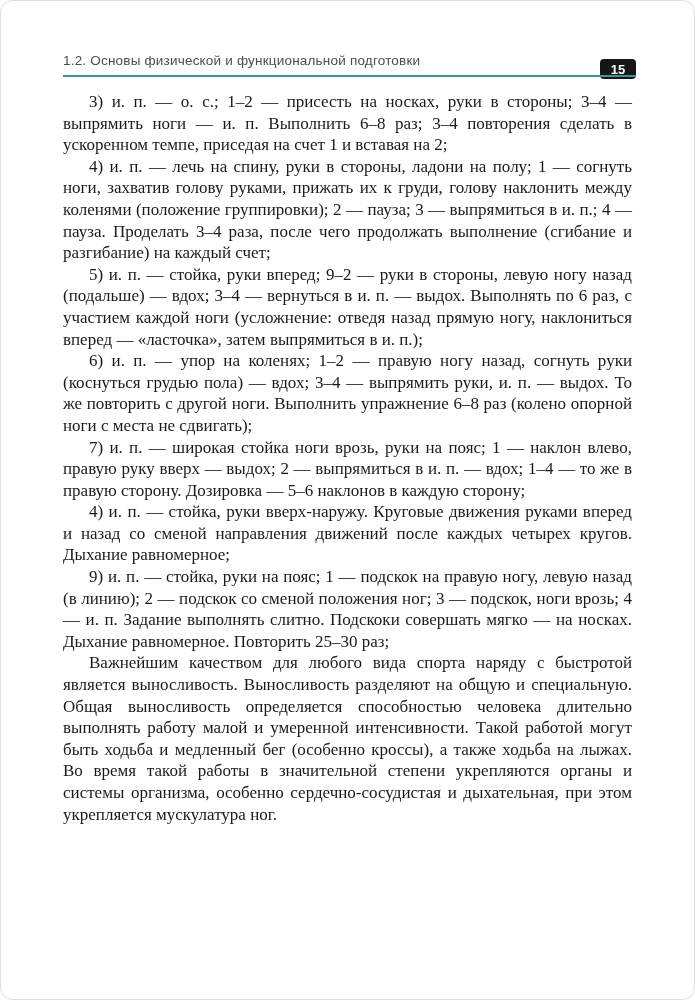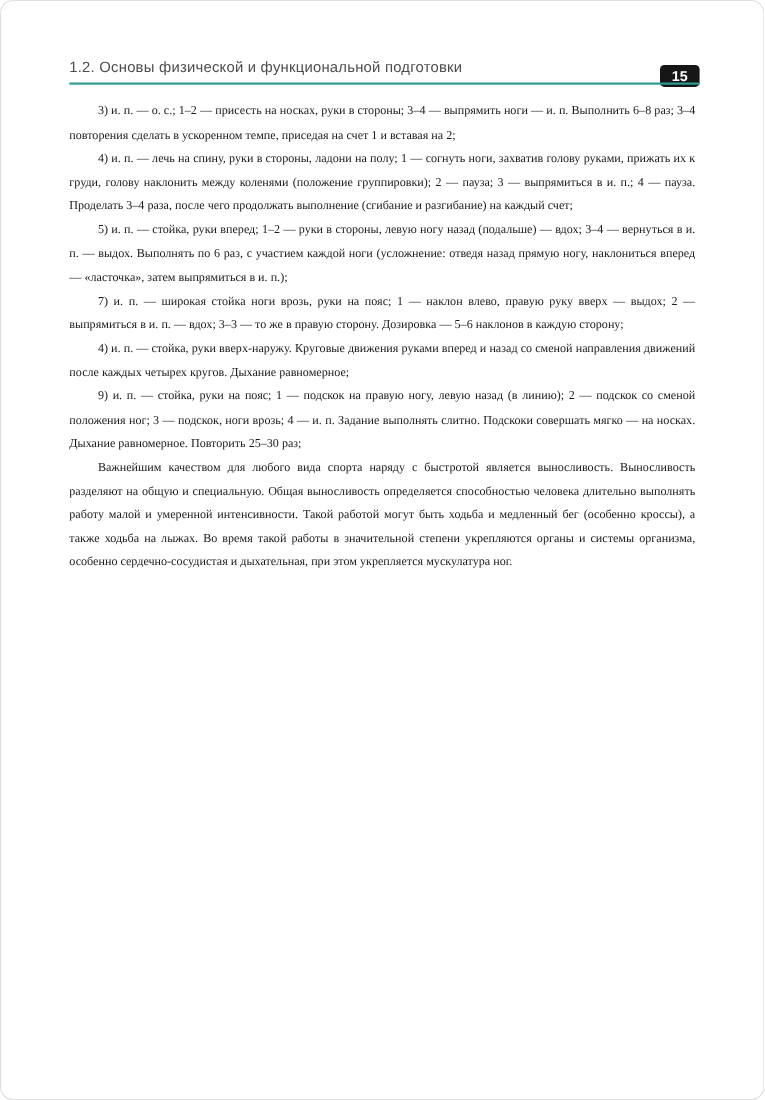--- a/index.html
+++ b/index.html
@@ -58,41 +58,42 @@
     background: #2f9d90;
   }
   .body-text {
     position: absolute;
     top: 90px;
     left: 62px;
     right: 62px;
   }
   .para {
     margin: 0;
-    font-size: 11px;
+    font-size: 17px;
     line-height: 21.6px;
     text-align: justify;
     text-indent: 26px;
   }
 </style>
 </head>
 <body>
 
 <div class="page">
 
   <div class="header">
     <span class="running-head">1.2. Основы физической и функциональной подготовки</span>
     <span class="page-badge">15</span>
   </div>
 
   <div class="header-rule"></div>
 
   <div class="body-text">
     <p class="para">3) и. п. — о. с.; 1–2 — присесть на носках, руки в стороны; 3–4 — выпрямить ноги — и. п. Выполнить 6–8 раз; 3–4 повторения сделать в ускоренном темпе, приседая на счет 1 и вставая на 2;</p>
     <p class="para">4) и. п. — лечь на спину, руки в стороны, ладони на полу; 1 — согнуть ноги, захватив голову руками, прижать их к груди, голову наклонить между коленями (положение группировки); 2 — пауза; 3 — выпрямиться в и. п.; 4 — пауза. Проделать 3–4 раза, после чего продолжать выполнение (сгибание и разгибание) на каждый счет;</p>
-    <p class="para">5) и. п. — стойка, руки вперед; 1–2 — руки в стороны, левую ногу назад (подальше) — вдох; 3–4 — вернуться в и. п. — выдох. Выполнять по 6 раз, с участием каждой ноги (усложнение: отведя назад прямую ногу, наклониться вперед — «ласточка», затем выпрямиться в и. п.);</p>
-    <p class="para">7) и. п. — широкая стойка ноги врозь, руки на пояс; 1 — наклон влево, правую руку вверх — выдох; 2 — выпрямиться в и. п. — вдох; 3–3 — то же в правую сторону. Дозировка — 5–6 наклонов в каждую сторону;</p>
+    <p class="para">5) и. п. — стойка, руки вперед; 9–2 — руки в стороны, левую ногу назад (подальше) — вдох; 3–4 — вернуться в и. п. — выдох. Выполнять по 6 раз, с участием каждой ноги (усложнение: отведя назад прямую ногу, наклониться вперед — «ласточка», затем выпрямиться в и. п.);</p>
+    <p class="para">6) и. п. — упор на коленях; 1–2 — правую ногу назад, согнуть руки (коснуться грудью пола) — вдох; 3–4 — выпрямить руки, и. п. — выдох. То же повторить с другой ноги. Выполнить упражнение 6–8 раз (колено опорной ноги с места не сдвигать);</p>
+    <p class="para">7) и. п. — широкая стойка ноги врозь, руки на пояс; 1 — наклон влево, правую руку вверх — выдох; 2 — выпрямиться в и. п. — вдох; 1–4 — то же в правую сторону. Дозировка — 5–6 наклонов в каждую сторону;</p>
     <p class="para">4) и. п. — стойка, руки вверх-наружу. Круговые движения руками вперед и назад со сменой направления движений после каждых четырех кругов. Дыхание равномерное;</p>
     <p class="para">9) и. п. — стойка, руки на пояс; 1 — подскок на правую ногу, левую назад (в линию); 2 — подскок со сменой положения ног; 3 — подскок, ноги врозь; 4 — и. п. Задание выполнять слитно. Подскоки совершать мягко — на носках. Дыхание равномерное. Повторить 25–30 раз;</p>
     <p class="para">Важнейшим качеством для любого вида спорта наряду с быстротой является выносливость. Выносливость разделяют на общую и специальную. Общая выносливость определяется способностью человека длительно выполнять работу малой и умеренной интенсивности. Такой работой могут быть ходьба и медленный бег (особенно кроссы), а также ходьба на лыжах. Во время такой работы в значительной степени укрепляются органы и системы организма, особенно сердечно-сосудистая и дыхательная, при этом укрепляется мускулатура ног.</p>
   </div>
 
 </div>
 
 </body></html>

